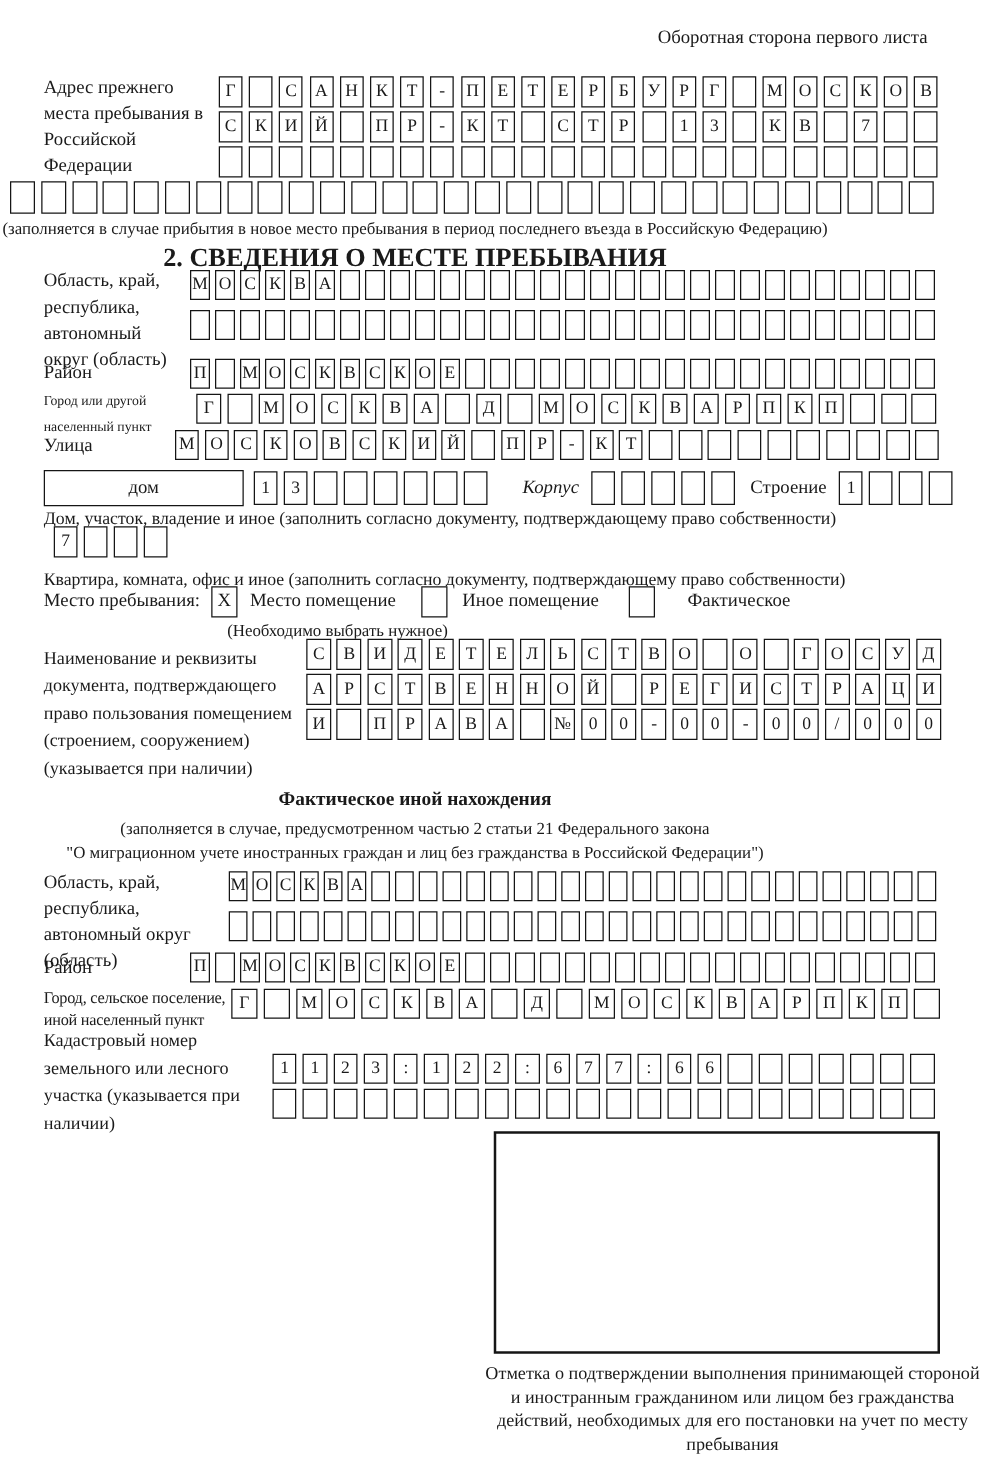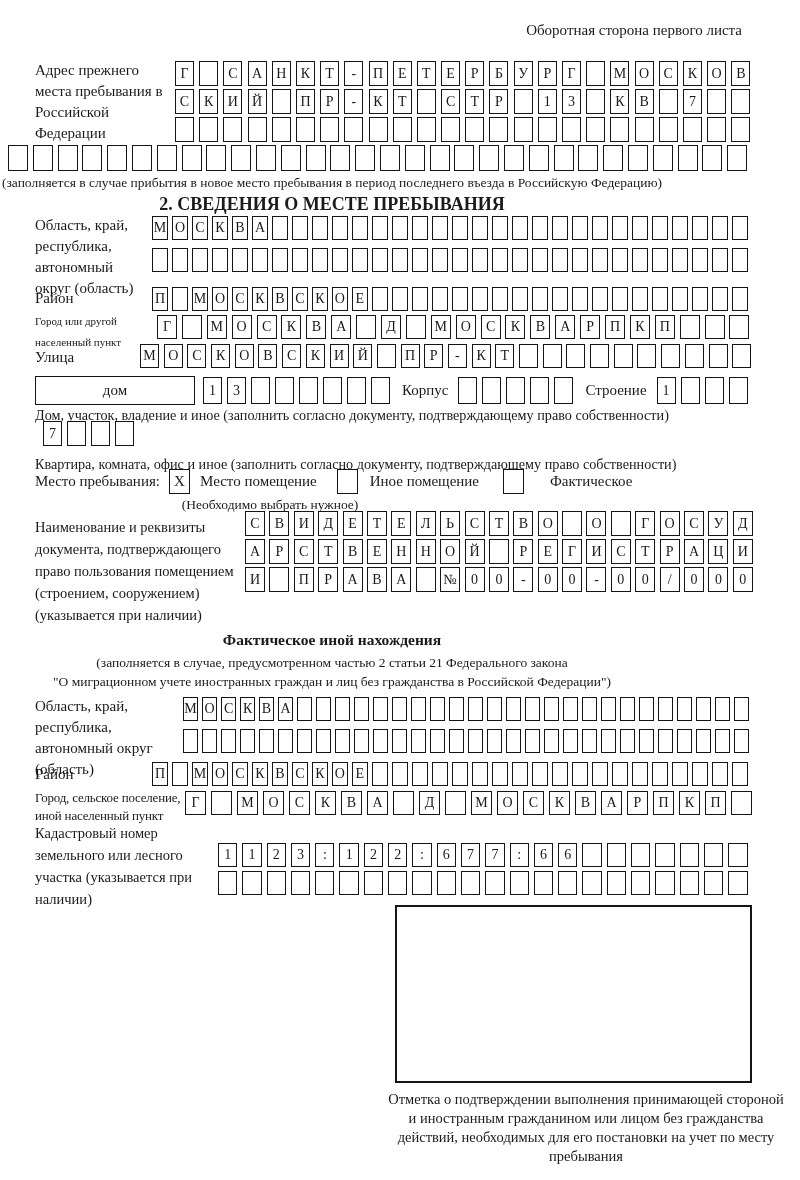--- a/index.html
+++ b/index.html
@@ -159,21 +159,21 @@
     <span class="cell"></span>
     <span class="cell"></span>
     <span class="cell"></span>
     <span class="cell"></span>
     <span class="cell"></span>
     <span class="cell"></span>
     <span class="cell"></span>
   </div>
 <div class="abs center small" style="top:175px;">(заполняется в случае прибытия в новое место пребывания в период последнего въезда в Российскую Федерацию)</div>
 
-<div class="abs center bold" style="top:194px;font-size:18px;">2. СВЕДЕНИЯ О МЕСТЕ ПРЕБЫВАНИЯ</div>
+<div class="abs center bold" style="top:194px;font-size:21px;">2. СВЕДЕНИЯ О МЕСТЕ ПРЕБЫВАНИЯ</div>
 
 <div class="abs lbl" style="left:35px;top:215px;width:116px;">Область, край, республика, автономный округ (область)</div>
 <div class="cells c-30" style="left:152px;top:216px;">
     <span class="cell">М</span>
     <span class="cell">О</span>
     <span class="cell">С</span>
     <span class="cell">К</span>
     <span class="cell">В</span>
     <span class="cell">А</span>
     <span class="cell"></span>
@@ -331,21 +331,21 @@
   <div class="cells inline c-dom" style="margin-left:8px;">
       <span class="cell">1</span>
       <span class="cell">3</span>
       <span class="cell"></span>
       <span class="cell"></span>
       <span class="cell"></span>
       <span class="cell"></span>
       <span class="cell"></span>
       <span class="cell"></span>
     </div>
-  <div style="margin:0 10px 0 12px;">Корпус</div>
+  <div style="margin:0 10px 0 28px;font-style:italic;">Корпус</div>
   <div class="cells inline c-dom">
       <span class="cell"></span>
       <span class="cell"></span>
       <span class="cell"></span>
       <span class="cell"></span>
       <span class="cell"></span>
     </div>
   <div style="margin:0 10px 0 12px;">Строение</div>
   <div class="cells inline c-dom">
       <span class="cell">1</span>

